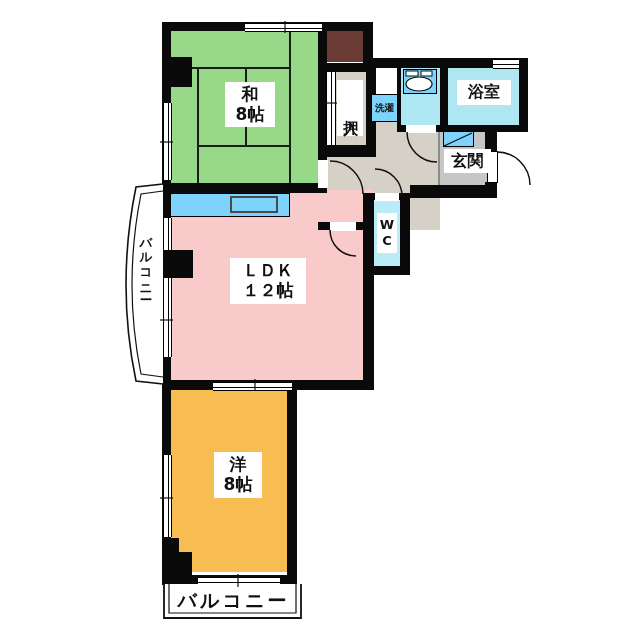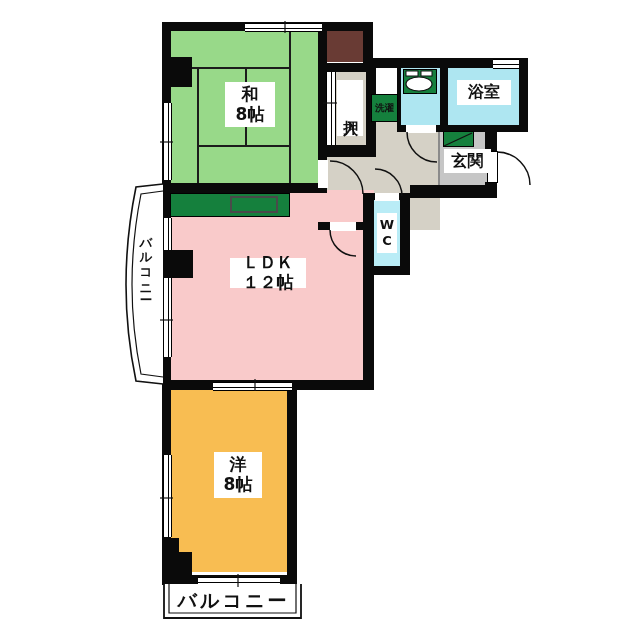--- a/index.html
+++ b/index.html
@@ -12,21 +12,21 @@
   .window{position:absolute;background:#fff;}
   .winH{border-top:1.3px solid #000;border-bottom:1.3px solid #000;}
   .winV{border-left:1.3px solid #000;border-right:1.3px solid #000;}
   .winH .mid{position:absolute;left:0;right:0;top:50%;height:1px;background:#000;}
   .winV .mid{position:absolute;top:0;bottom:0;left:50%;width:1px;background:#000;}
   .gap{position:absolute;background:#fff;}
   .labelbox{position:absolute;background:#fff;display:flex;flex-direction:column;
             align-items:center;justify-content:center;text-align:center;
             font-weight:600;line-height:1.15;}
   .vtext{writing-mode:vertical-rl;text-orientation:upright;}
-  .icon{position:absolute;background:#15803d;border:1.5px solid #000;box-sizing:border-box;}
+  .icon{position:absolute;background:#7dd3fc;border:1.5px solid #000;box-sizing:border-box;}
   svg{position:absolute;left:0;top:0;pointer-events:none;}
 </style>
 </head>
 <body>
 
 <div id="plan">
 
   <div class="floor" style="left: 171px; top: 31px; width: 147px; height: 152px; background: rgb(152, 217, 137);"></div>
   <div class="floor" style="left: 324px; top: 31px; width: 39px; height: 31px; background: rgb(105, 59, 52);"></div>
   <div class="floor" style="left: 326px; top: 63px; width: 40px; height: 94px; background: rgb(213, 209, 198);"></div>
@@ -146,21 +146,21 @@
     <path d="M 238,574 L 238,587" stroke="#111" stroke-width="1.2"></path>
     <path d="M 323,103 L 337,103" stroke="#111" stroke-width="1.2"></path>
 
     <path d="M 439,132 L 439,185" stroke="#777" stroke-width="1.5"></path>
   </svg>
 
   <div class="labelbox" style="left:225px;top:82px;width:50px;height:45px;font-size:17px;">
     <span>和</span>
     <span>8帖</span>
   </div>
-  <div class="labelbox" style="left:230px;top:258px;width:76px;height:30px;font-size:17px;">
+  <div class="labelbox" style="left:230px;top:258px;width:76px;height:46px;font-size:17px;">
     <span>ＬＤＫ</span>
     <span>１２帖</span>
   </div>
   <div class="labelbox" style="left:214px;top:452px;width:48px;height:46px;font-size:17px;">
     <span>洋</span>
     <span>8帖</span>
   </div>
   <div class="labelbox vtext" style="left:337px;top:80px;width:26px;height:56px;font-size:15px;">
     <span>押入</span>
   </div>

